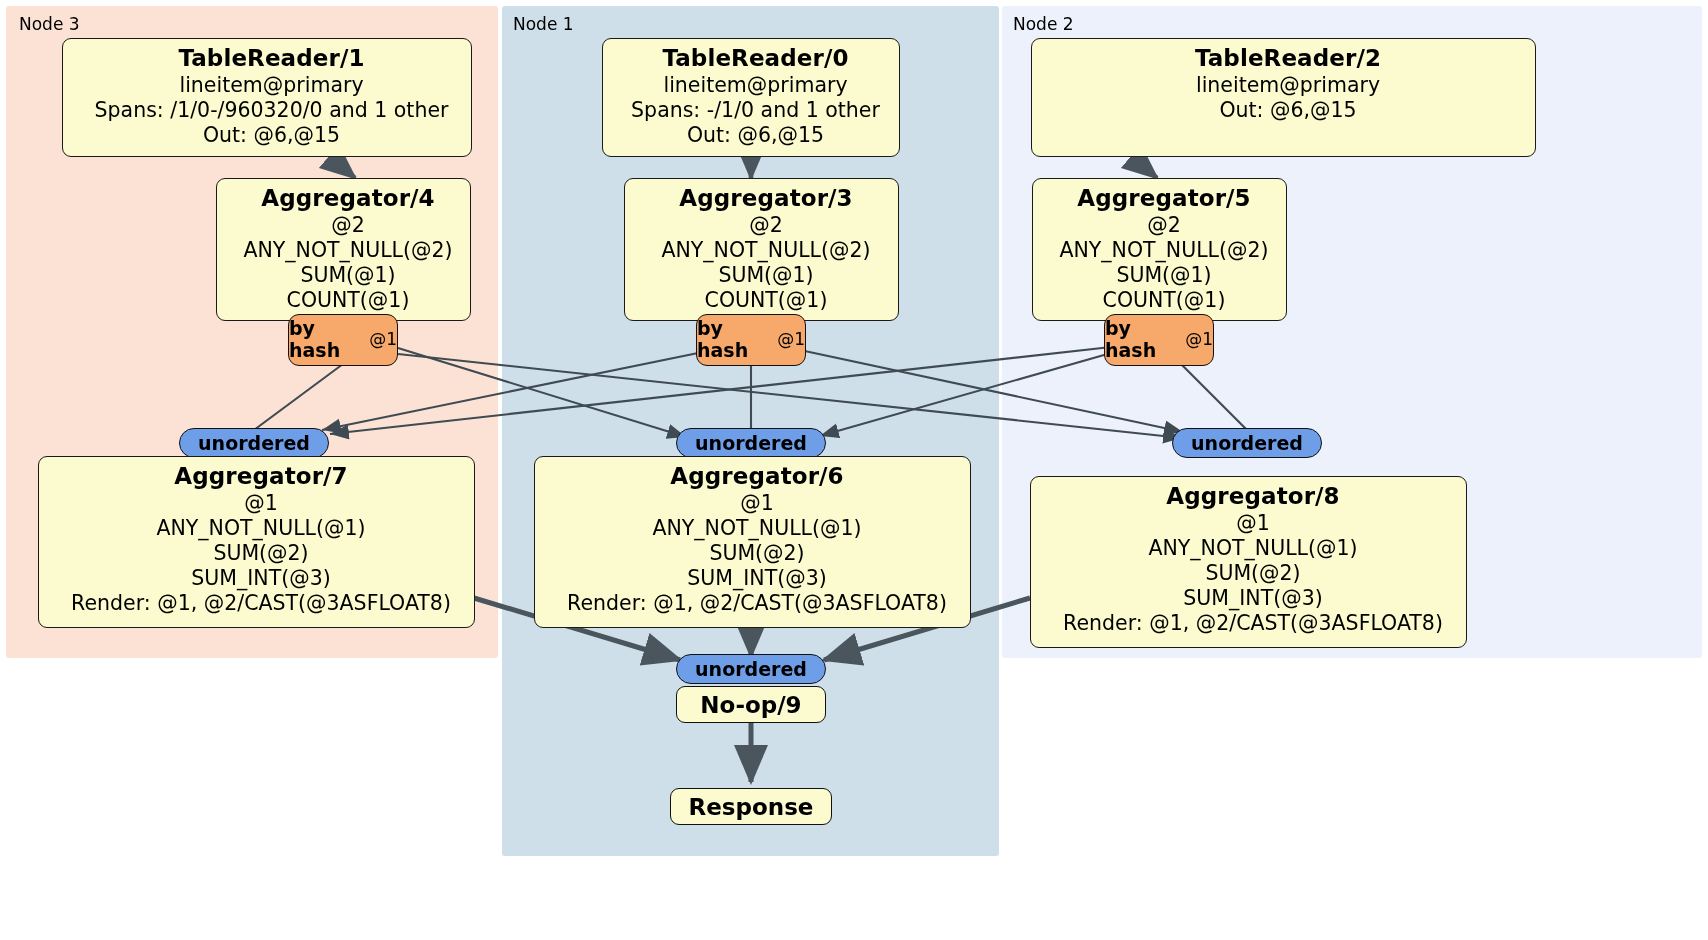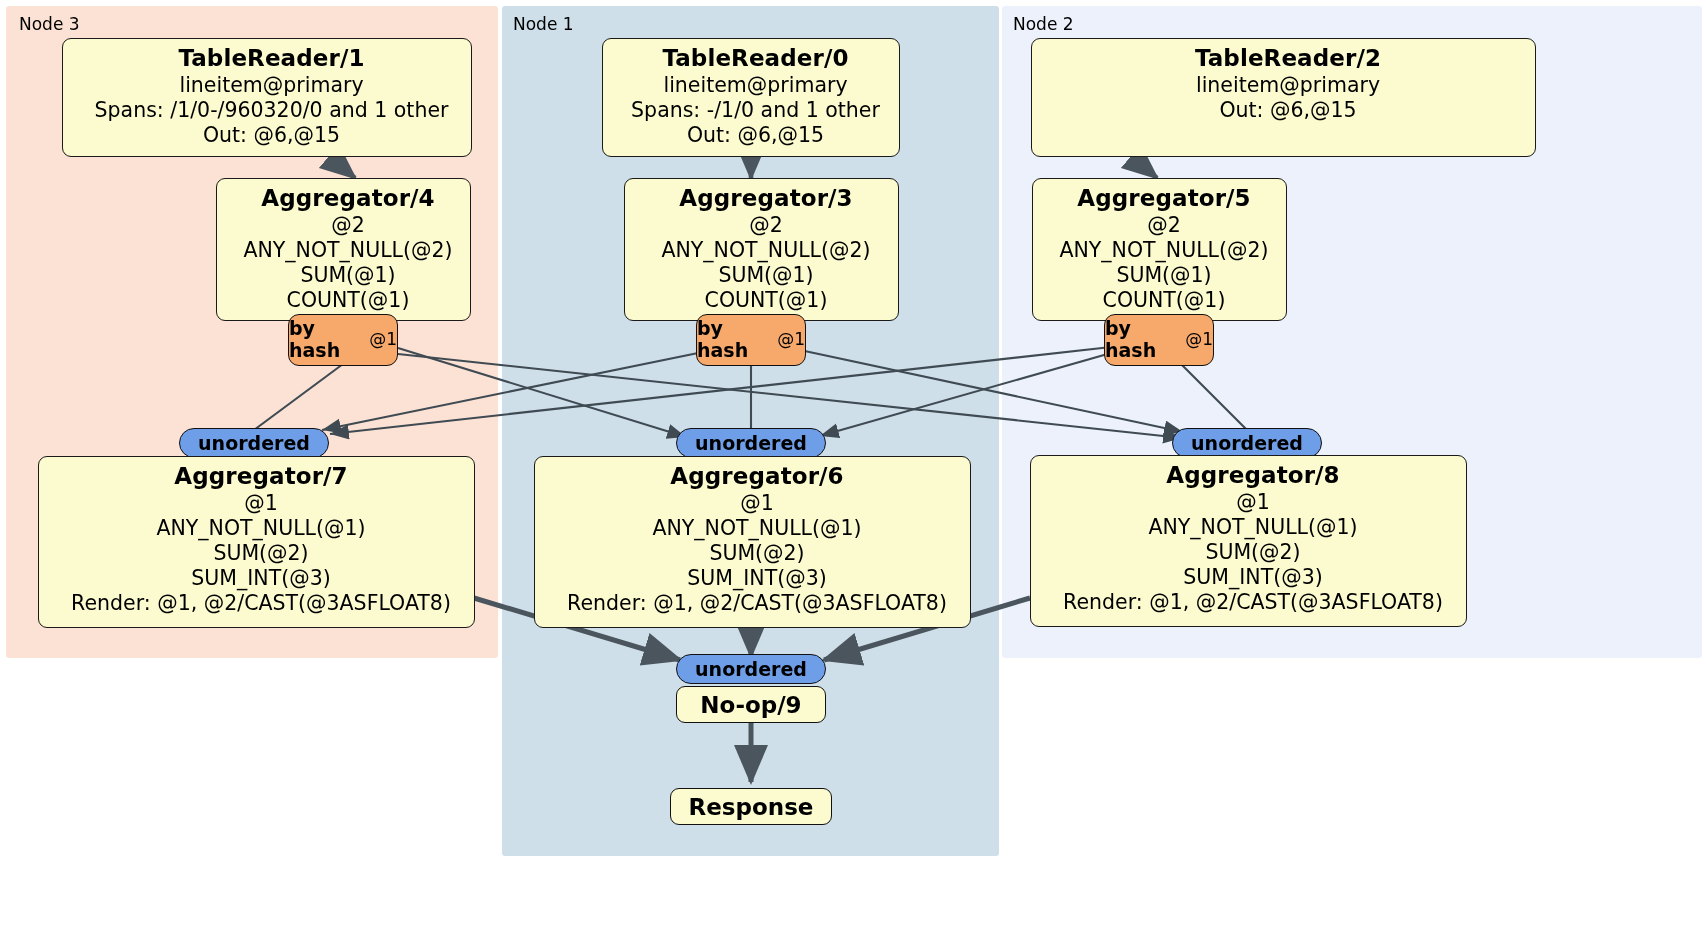--- a/index.html
+++ b/index.html
@@ -175,21 +175,21 @@
 
   <div class="proc" style="left:534px;top:456px;width:437px;height:172px;">
     <div class="ttl">Aggregator/6</div>
     <div class="ln">@1</div>
     <div class="ln">ANY_NOT_NULL(@1)</div>
     <div class="ln">SUM(@2)</div>
     <div class="ln">SUM_INT(@3)</div>
     <div class="ln">Render: @1, @2/CAST(@3ASFLOAT8)</div>
   </div>
 
-  <div class="proc" style="left:1030px;top:455px;width:437px;height:172px;">
+  <div class="proc" style="left:1030px;top:476px;width:437px;height:172px;">
     <div class="ttl">Aggregator/8</div>
     <div class="ln">@1</div>
     <div class="ln">ANY_NOT_NULL(@1)</div>
     <div class="ln">SUM(@2)</div>
     <div class="ln">SUM_INT(@3)</div>
     <div class="ln">Render: @1, @2/CAST(@3ASFLOAT8)</div>
   </div>
 
   <div class="pill unordered" style="left:676px;top:654px;width:150px;height:30px;">
     <span>unordered</span>

